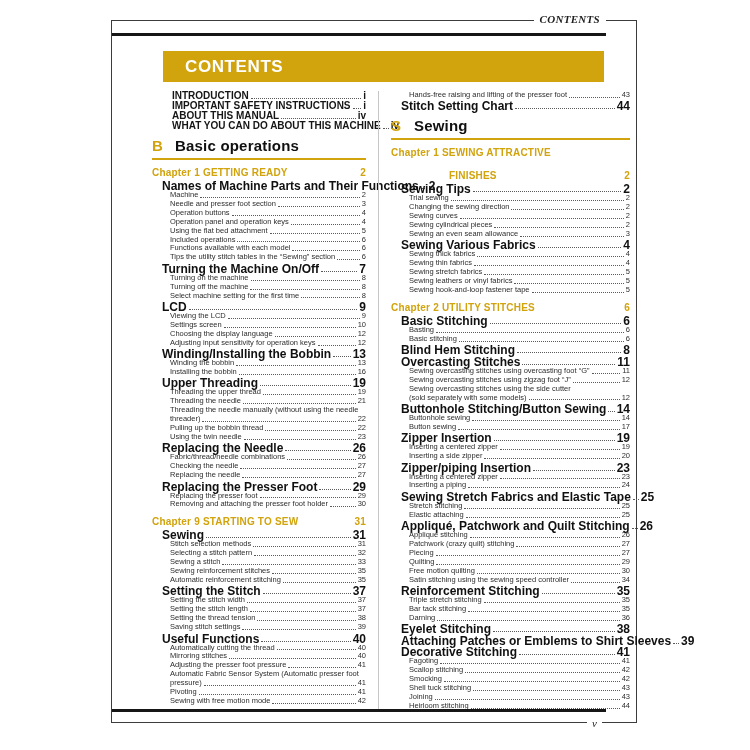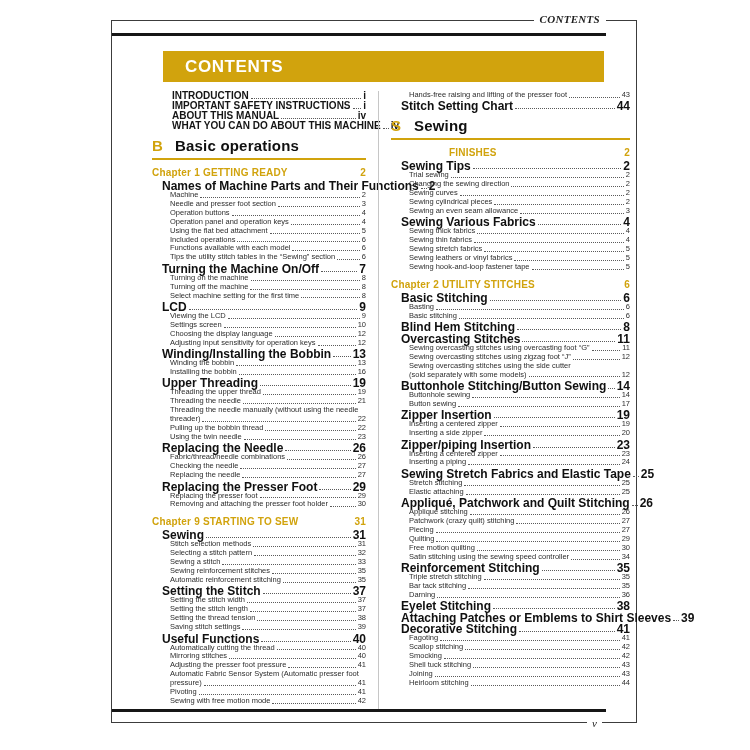--- a/index.html
+++ b/index.html
@@ -375,20 +375,23 @@
           <span class="dots"></span>
           <span class="pg">44</span>
         </div>
       </div>
     <div class="section-head">
       <span class="section-letter">S</span>
       <span class="section-title">Sewing</span>
     </div>
     <div class="section-rule"></div>
     <div id="right-list">
+        <div class="row chapterw">
+          <span class="lab">Chapter 1 SEWING ATTRACTIVE</span>
+        </div>
         <div class="row chapter ind">
           <span class="lab">FINISHES</span>
           <span class="spacer"></span>
           <span class="pg">2</span>
         </div>
         <div class="row h1">
           <span class="lab">Sewing Tips</span>
           <span class="dots"></span>
           <span class="pg">2</span>
         </div>

